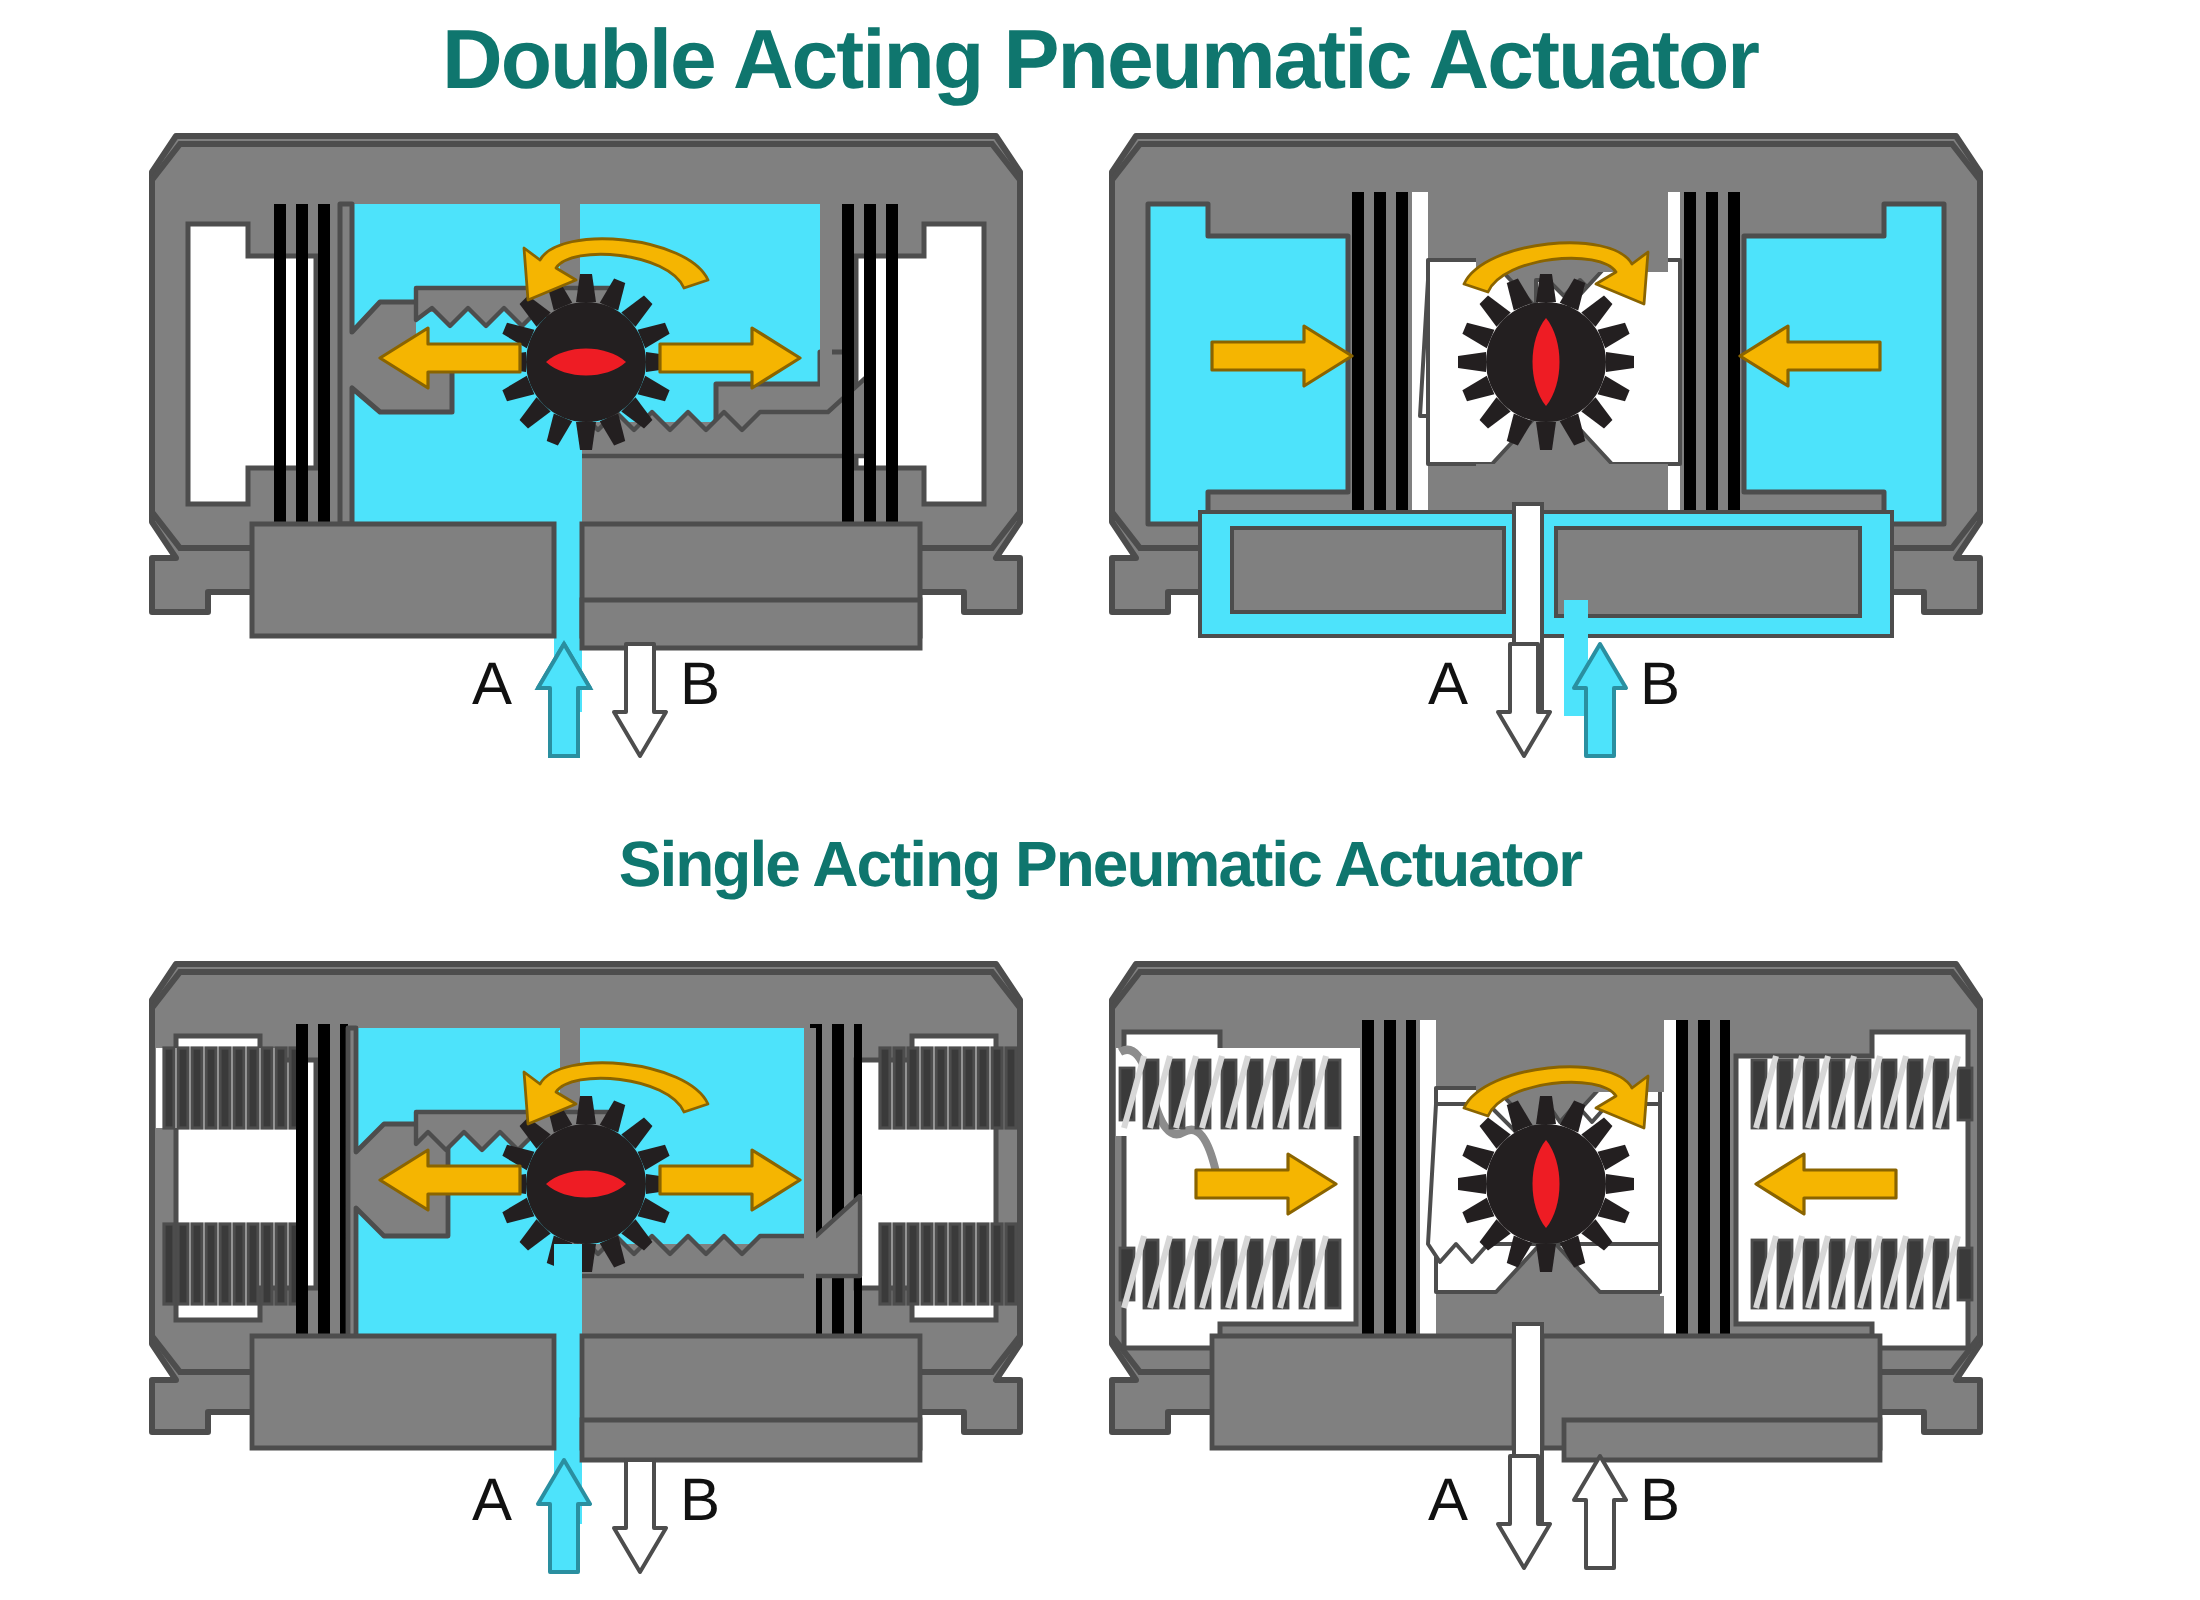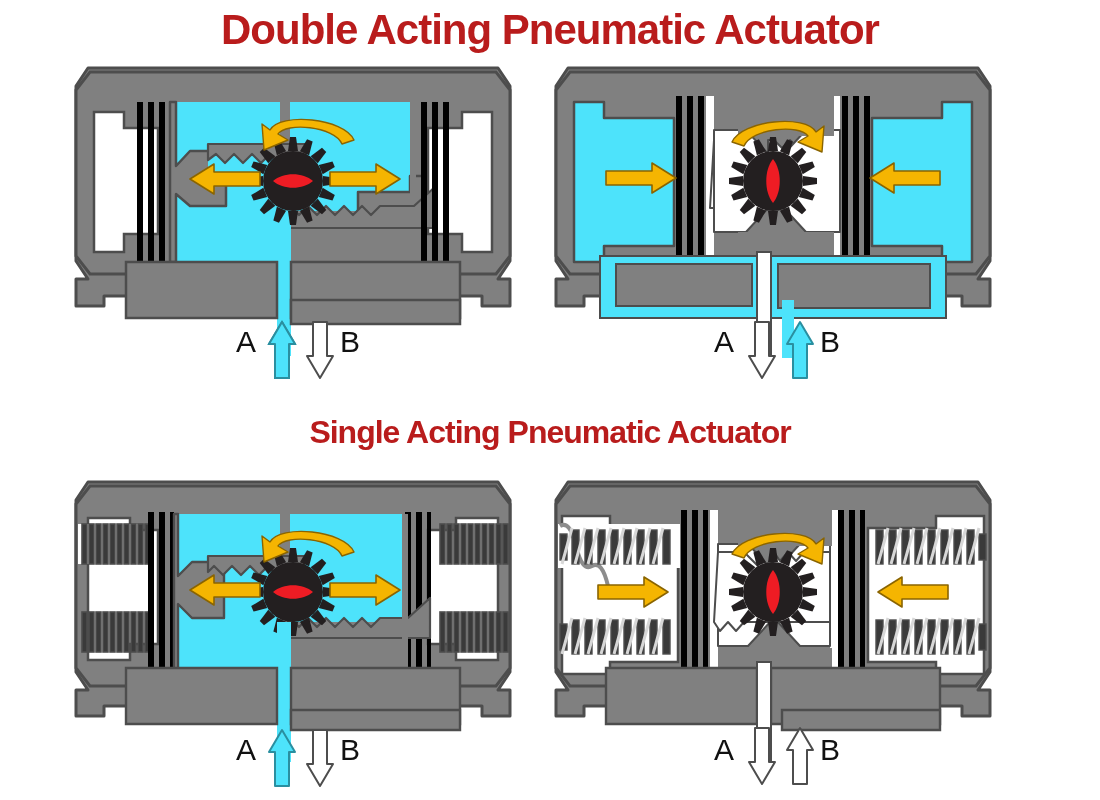--- a/index.html
+++ b/index.html
@@ -1,19 +1,19 @@
 <!DOCTYPE html>
 <html><head>
 <meta charset="utf-8">
 <style>
   html,body{margin:0;padding:0;background:#ffffff;}
   body{width:1100px;height:800px;position:relative;overflow:hidden;
        font-family:"Liberation Sans", sans-serif;}
   .title{position:absolute;left:0;width:1100px;text-align:center;
-         font-weight:bold;color:#b91c1c;letter-spacing:-1px;
+         font-weight:bold;color:#0f766e;letter-spacing:-1px;
          font-family:"Liberation Sans", sans-serif;}
   #title-double{top:6px;font-size:42px;}
   #title-single{top:414px;font-size:32px;}
   .panel{position:absolute;}
   .panel svg{display:block;}
   .lbl{font-family:"Liberation Sans", sans-serif;font-size:30px;fill:#111;font-weight:400;}
 </style>
 </head>
 <body>
 

